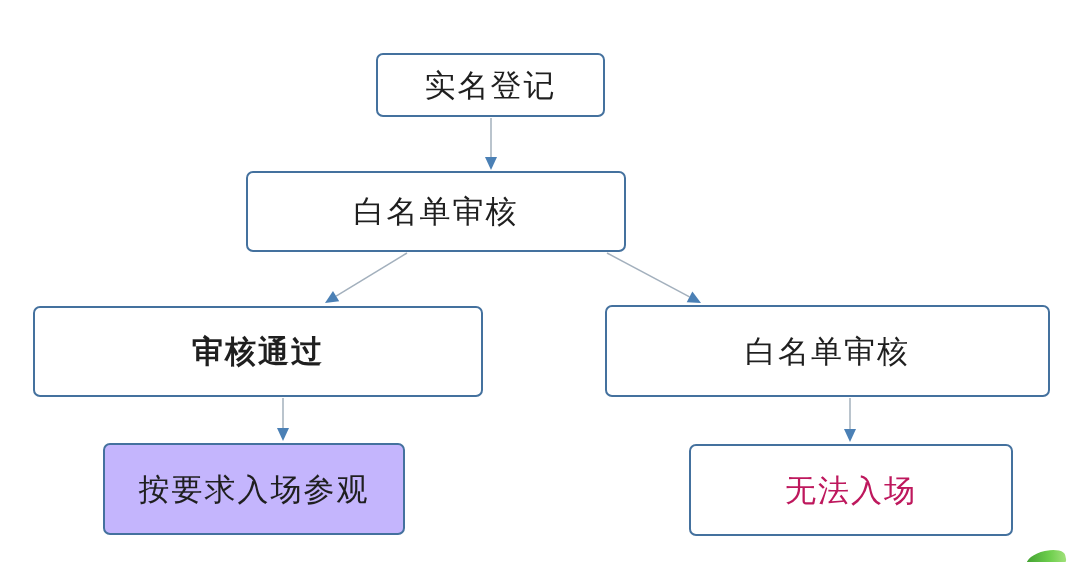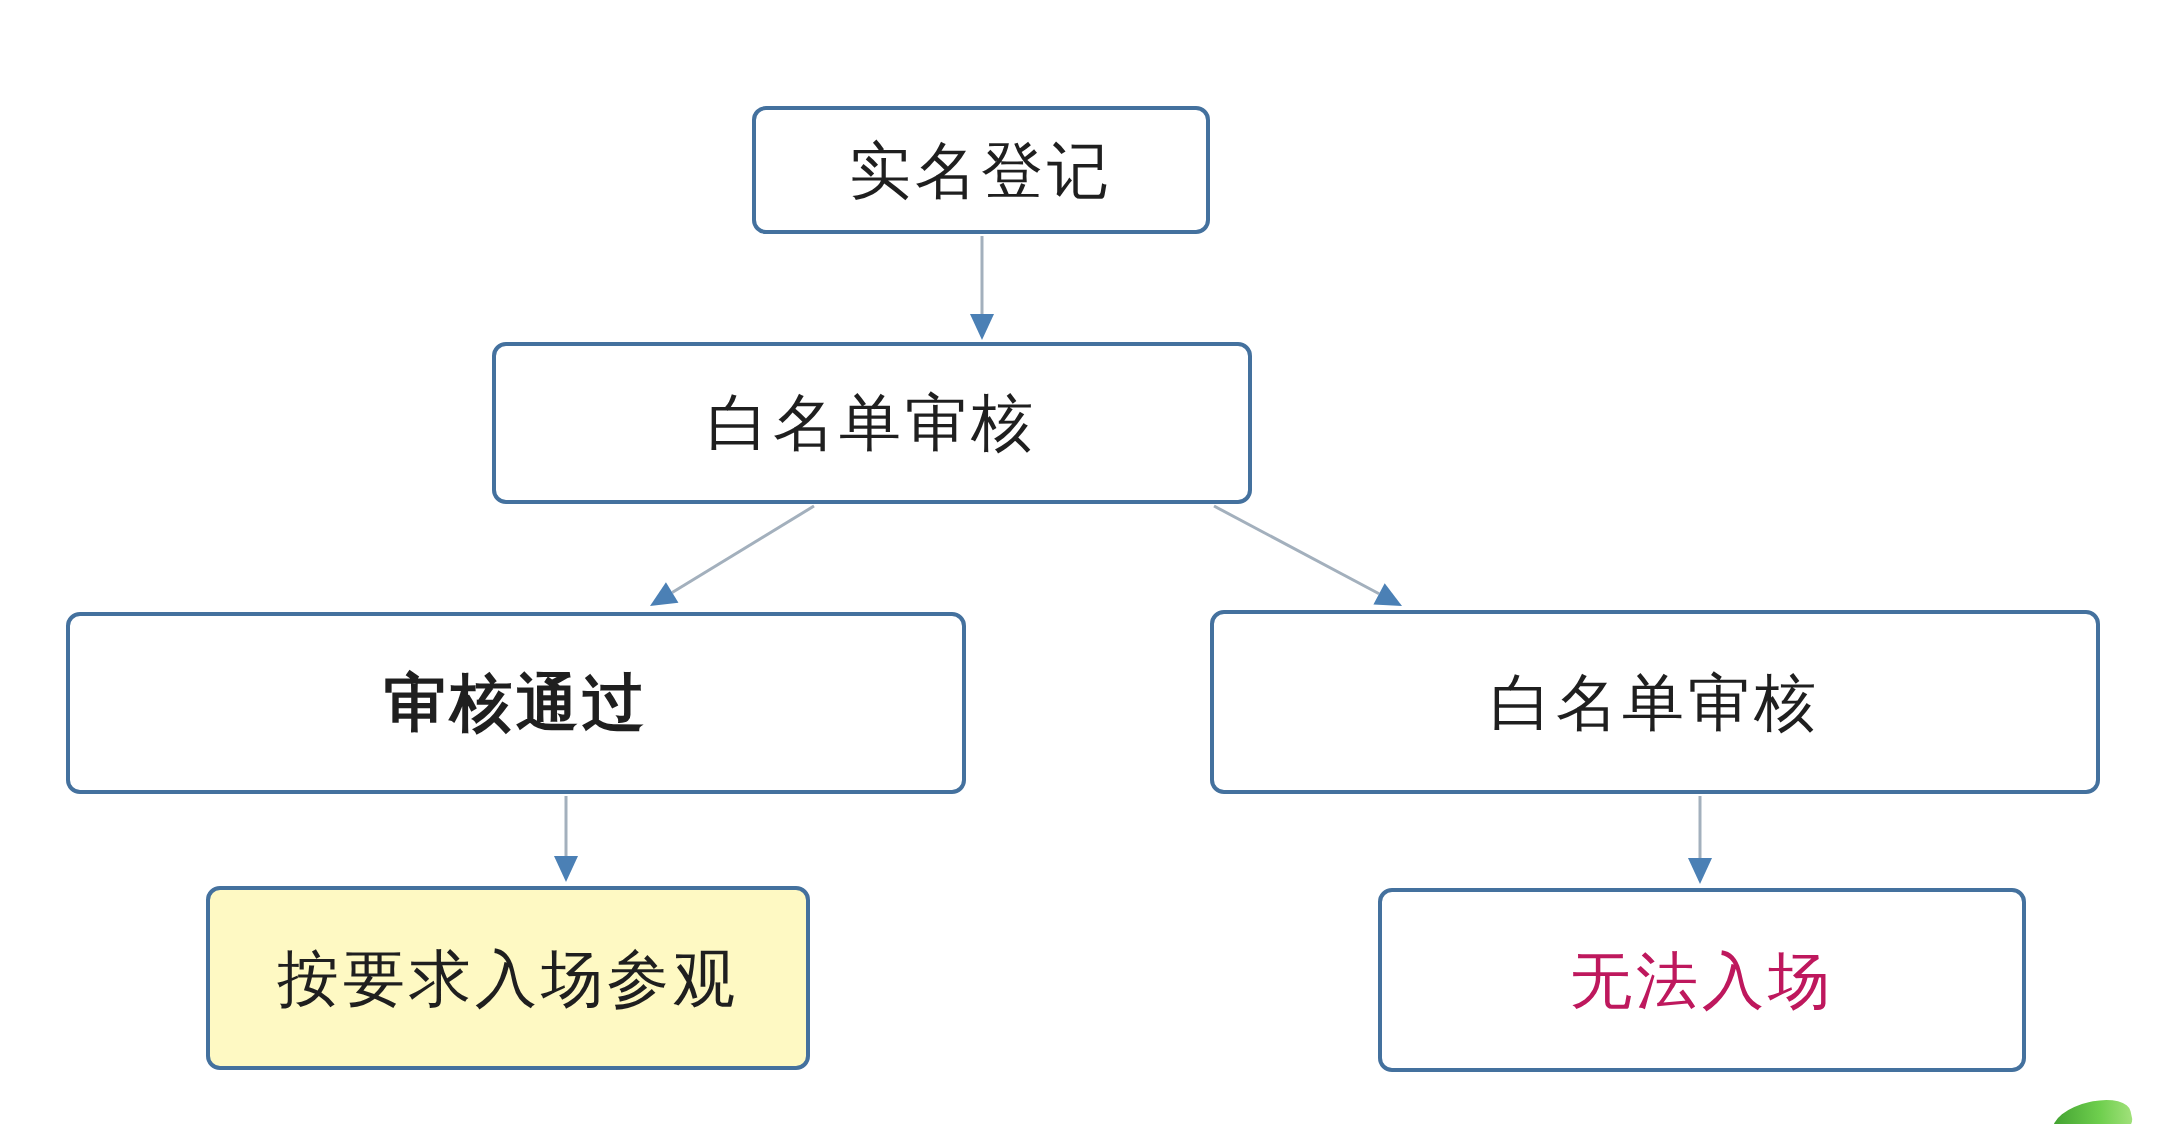--- a/index.html
+++ b/index.html
@@ -83,21 +83,21 @@
       </div>
       <div class="node" style="left: 246px; top: 171px; width: 380px; height: 81px; border-color: rgb(68, 113, 158); background: rgb(255, 255, 255);">
         <span class="node-label" style="color: rgb(31, 31, 31);">白名单审核</span>
       </div>
       <div class="node" style="left: 33px; top: 306px; width: 450px; height: 91px; border-color: rgb(68, 113, 158); background: rgb(255, 255, 255);">
         <span class="node-label" style="color: rgb(31, 31, 31); font-weight: bold;">审核通过</span>
       </div>
       <div class="node" style="left: 605px; top: 305px; width: 445px; height: 92px; border-color: rgb(68, 113, 158); background: rgb(255, 255, 255);">
         <span class="node-label" style="color: rgb(31, 31, 31);">白名单审核</span>
       </div>
-      <div class="node" style="left: 103px; top: 443px; width: 302px; height: 92px; border-color: rgb(68, 113, 158); background: #fef9c3;">
+      <div class="node" style="left: 103px; top: 443px; width: 302px; height: 92px; border-color: rgb(68, 113, 158); background: #c4b5fd;">
         <span class="node-label" style="color: rgb(31, 31, 31);">按要求入场参观</span>
       </div>
       <div class="node" style="left: 689px; top: 444px; width: 324px; height: 92px; border-color: rgb(68, 113, 158); background: rgb(255, 255, 255);">
         <span class="node-label" style="color: #be185d;">无法入场</span>
       </div>
     </div>
   <div class="watermark-fragment"></div>
 </div>
 
 </body></html>

